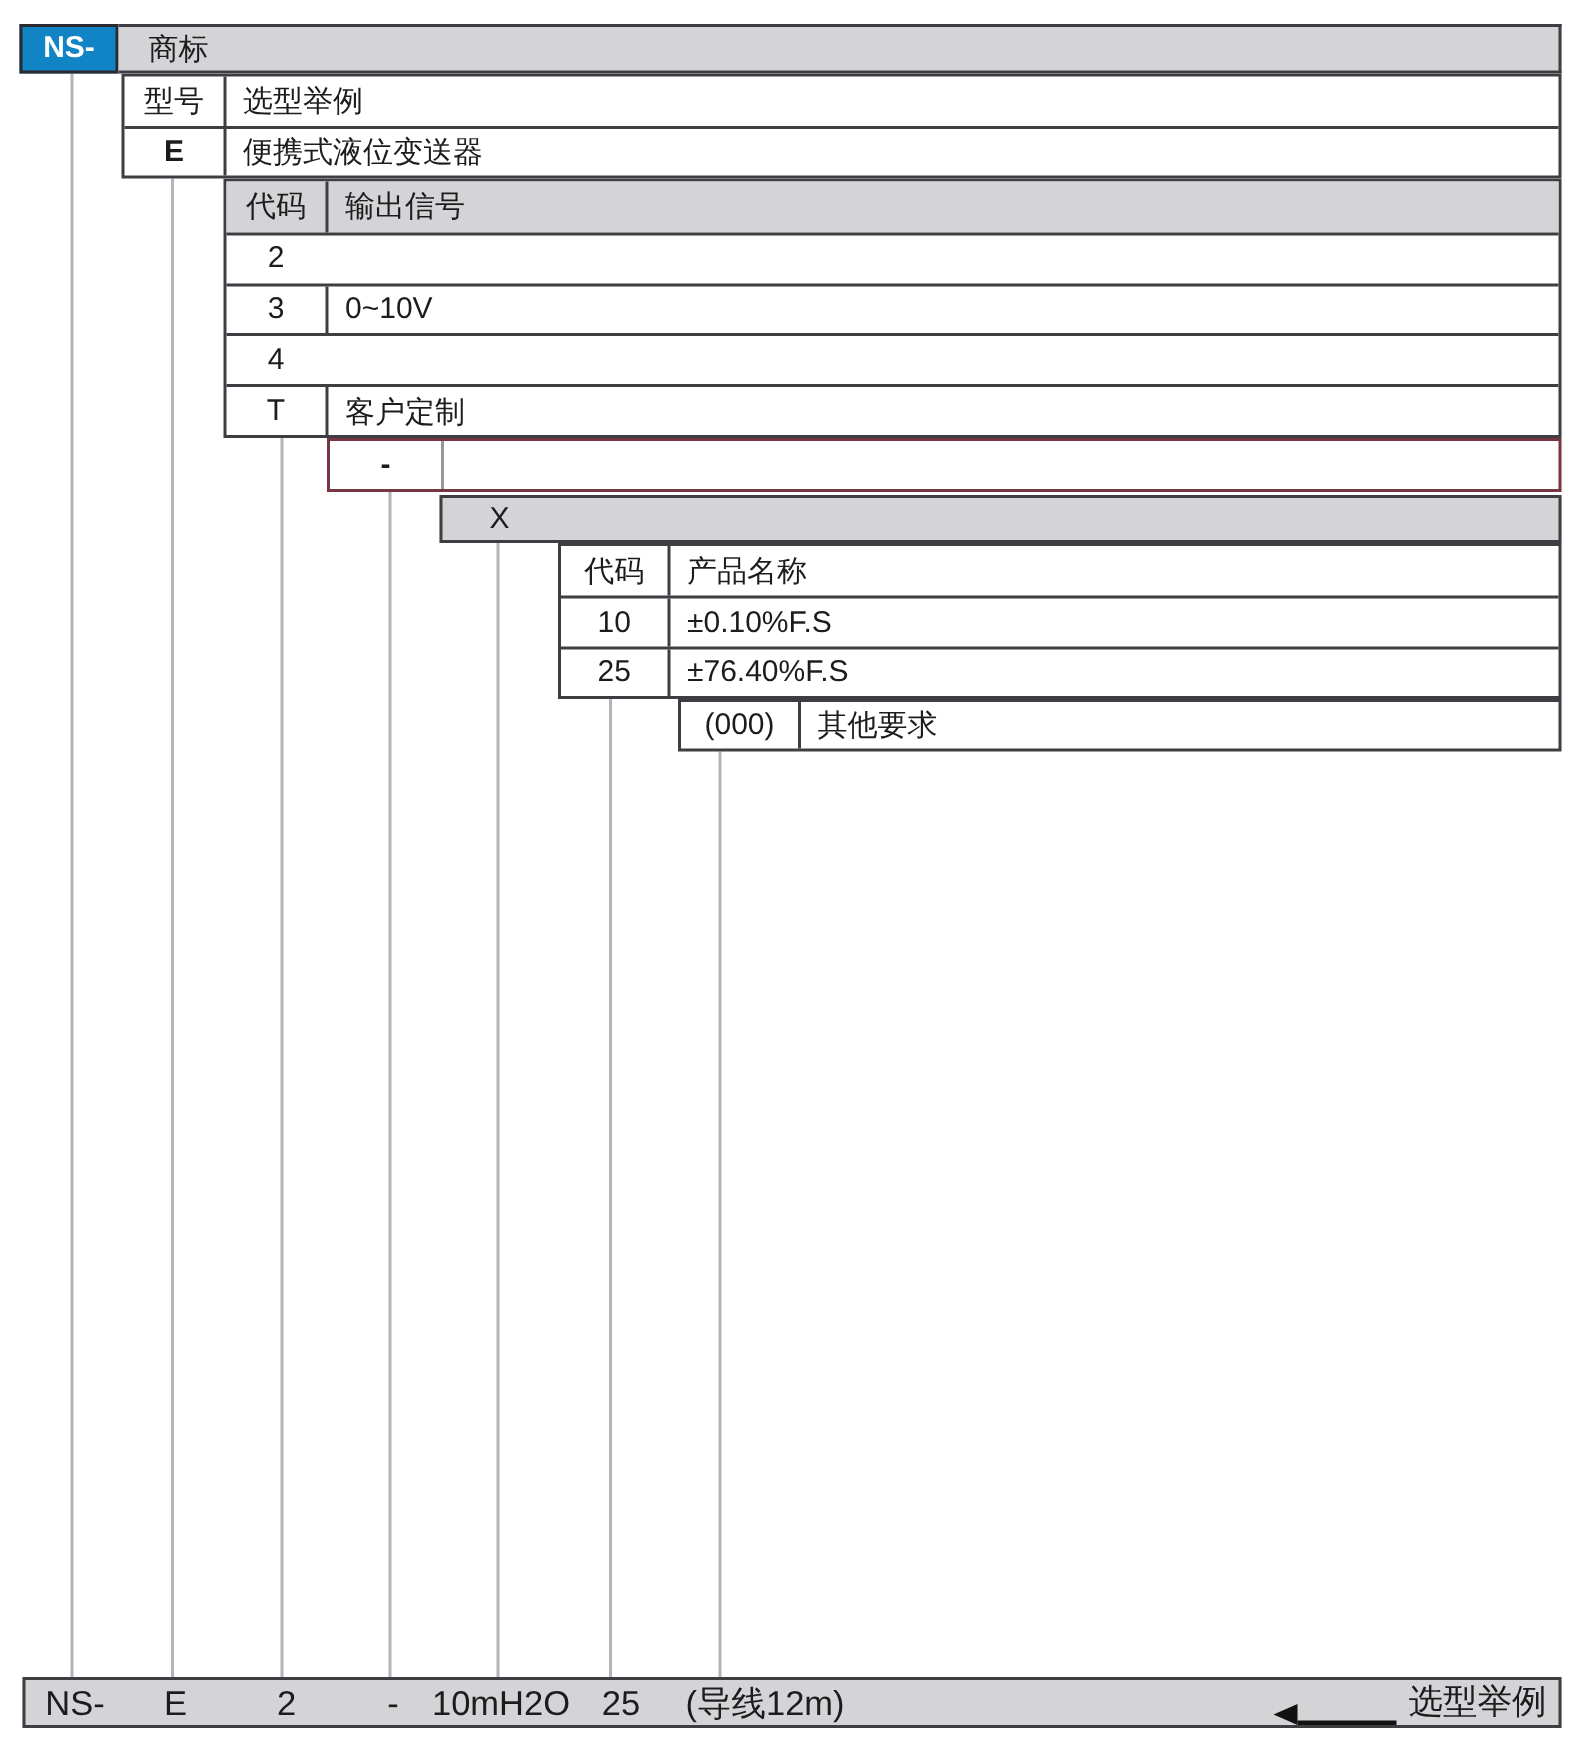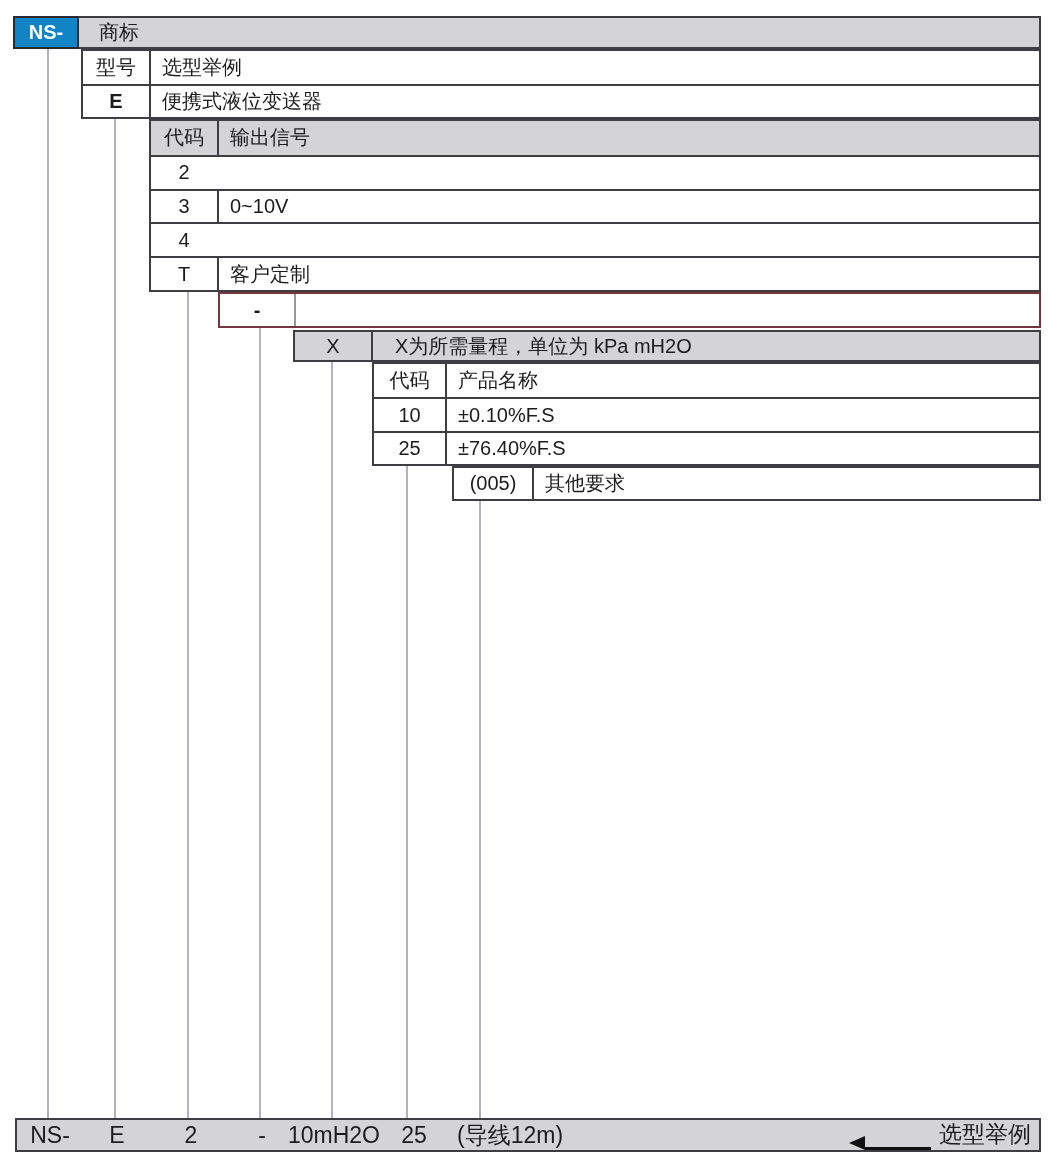--- a/index.html
+++ b/index.html
@@ -112,40 +112,39 @@
     </div>
   </div>
 
   <div class="abs dash-box">
     <div class="dash-cell">-</div>
     <div class="dash-rest"></div>
   </div>
 
   <div class="abs range-row gray">
     <div class="cell code">X</div>
-    <div class="cell label" style="padding-left:22px">X为所需量程，单位为 kPa  mH2O</div>
   </div>
 
   <div class="abs tbox acc-table">
     <div class="row">
       <div class="cell code">代码</div>
       <div class="cell label">产品名称</div>
     </div>
     <div class="row">
       <div class="cell code">10</div>
       <div class="cell label">±0.10%F.S</div>
     </div>
     <div class="row">
       <div class="cell code">25</div>
       <div class="cell label">±76.40%F.S</div>
     </div>
   </div>
 
   <div class="abs other-row">
-    <div class="cell code">(005)</div>
+    <div class="cell code">(000)</div>
     <div class="cell label">其他要求</div>
   </div>
 
   <div class="abs example-bar">
     <span class="ex-part" style="left:33px">NS-</span>
     <span class="ex-part" style="left:100px">E</span>
     <span class="ex-part" style="left:174px">2</span>
     <span class="ex-part" style="left:245px">-</span>
     <span class="ex-part" style="left:317px">10mH2O</span>
     <span class="ex-part" style="left:397px">25</span>

